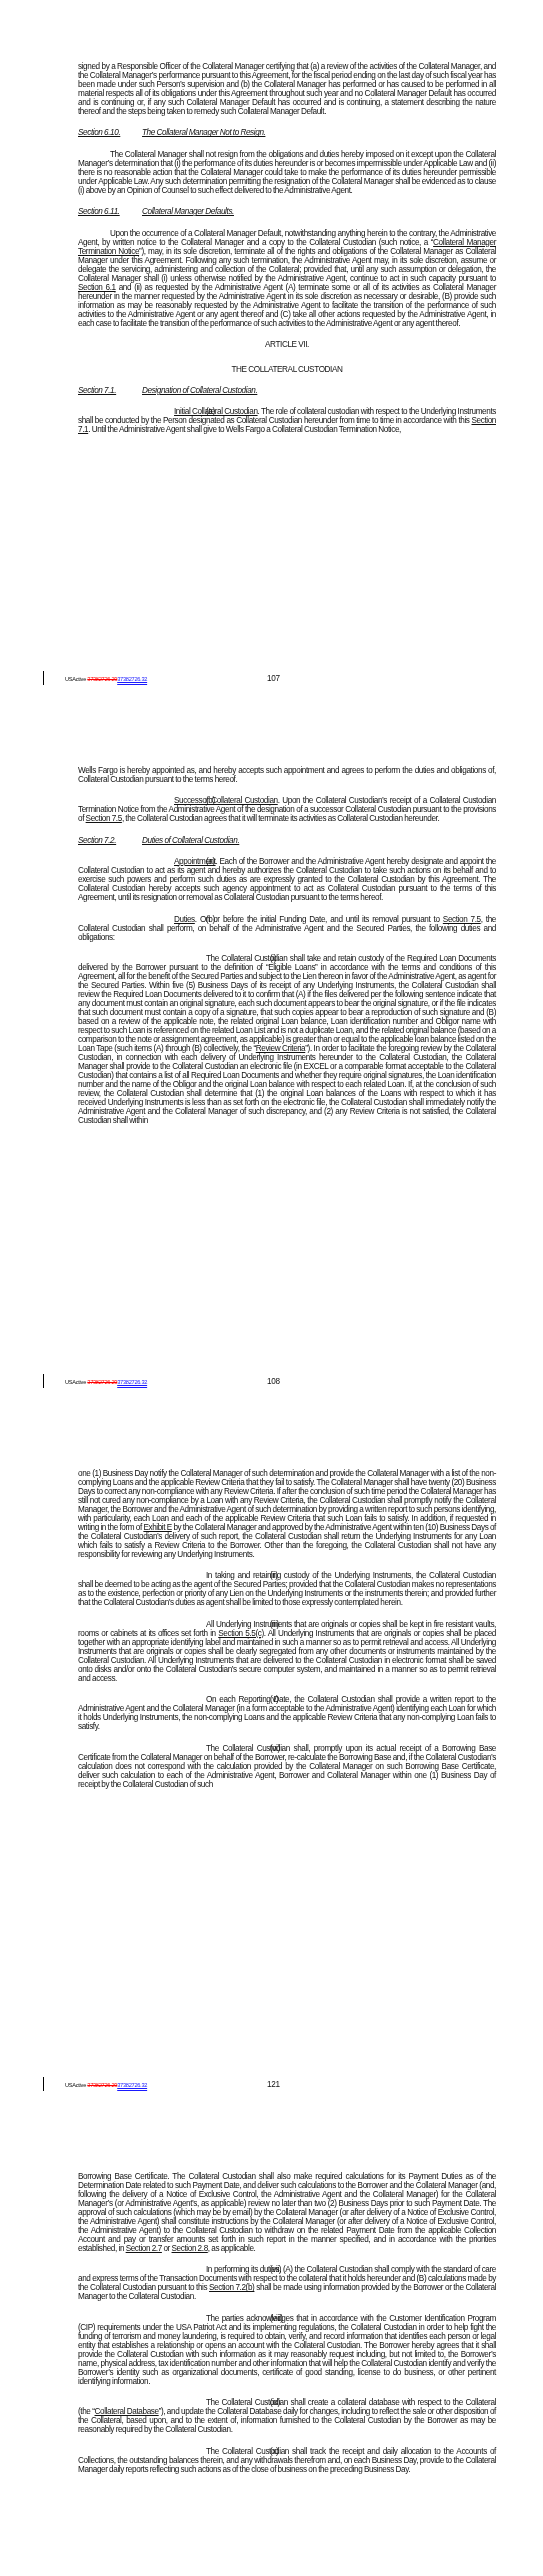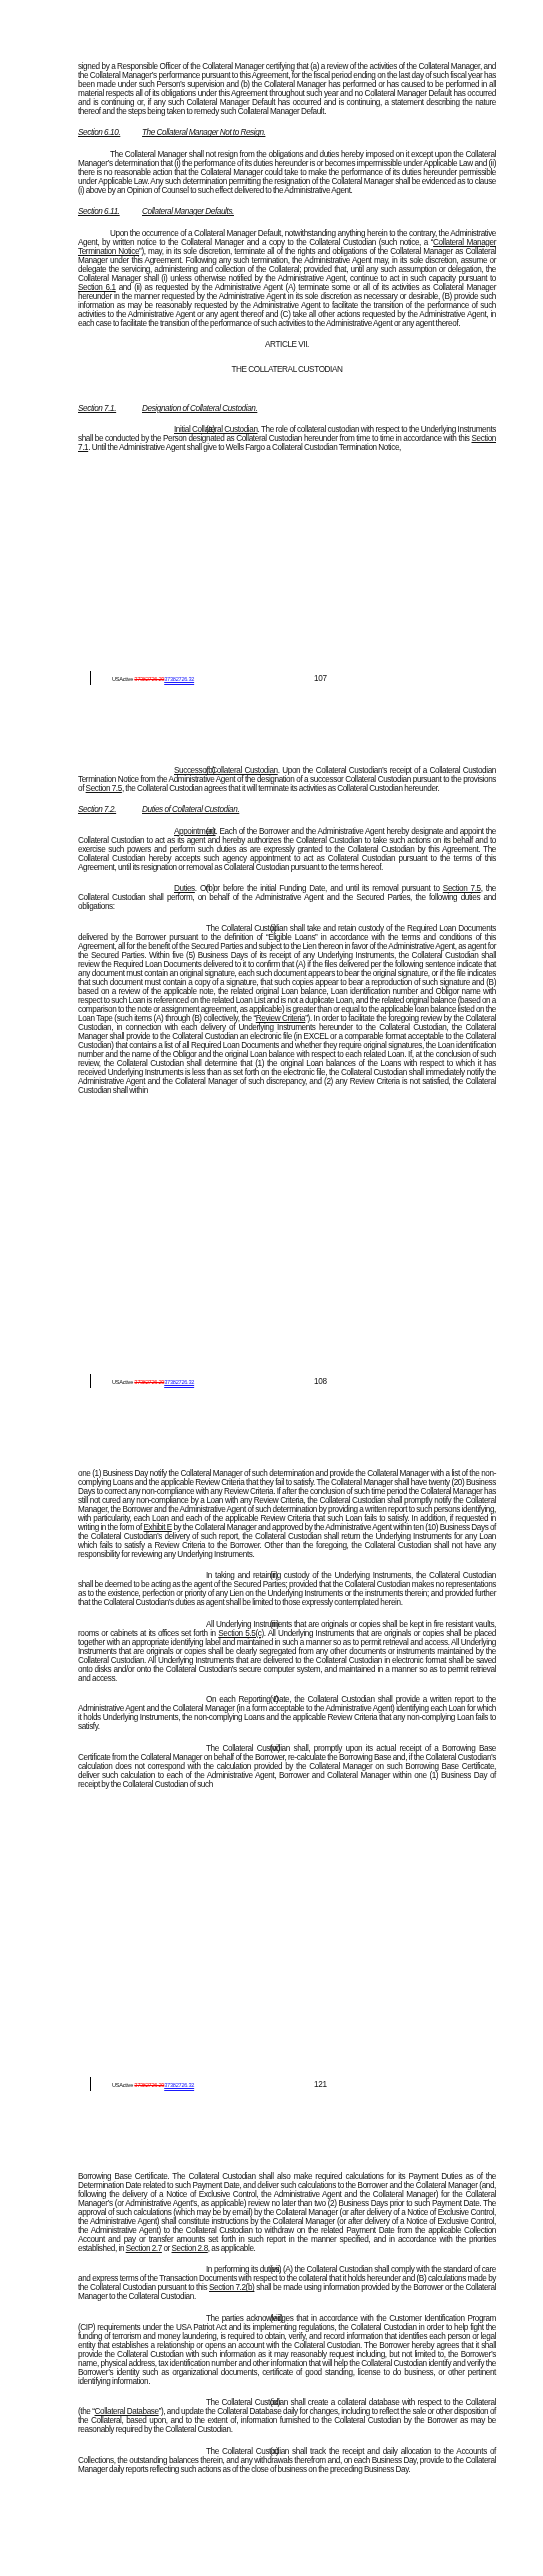--- a/index.html
+++ b/index.html
@@ -11,51 +11,52 @@
   .text p { margin:0 0 12.4px 0; text-align:justify; }
   .text p.ind1 { text-indent:32px; }
   .text p.ind2 { text-indent:64px; }
   .text p.ind3 { text-indent:96px; }
   .tab { display:inline-block; }
   .tab-a { width:32px; }
   .u { text-decoration:underline; text-underline-offset:1px; }
   .sec-head { margin:0 0 12.4px 32px; text-align:left;font-style:italic; }
   .sec-head .secnum { display:inline-block; min-width:64px; }
   .center { text-align:center !important; }
-  .footer { position:absolute; left:0; width:464px; height:12.4px;margin-left:47px; }
+  .footer { position:absolute; left:0; width:464px; height:12.4px; }
   .footer .bar { position:absolute; left:43px; top:-3.1px; width:0.5px; height:14.4px; background:#000; }
   .footer .docid { position:absolute; left:65px; top:2.1px; font-size:5.7px; letter-spacing:-0.3px; color:#111; }
   .footer .old { color:#ff0000; text-decoration:line-through; }
   .footer .new { color:#1a1aff; text-decoration:underline; text-decoration-style:double; }
   .footer .pnum { position:absolute; left:267px; top:0; font-size:8.2px; letter-spacing:-0.3px; }
 </style>
 </head>
 <body>
 
 <div id="doc">
   <div class="page" style="top:0px;">
     <div class="text" style="top:62px;">
         <p><span>signed by a Responsible Officer of the Collateral Manager certifying that (a) a review of the activities of the Collateral Manager, and the Collateral Manager’s performance pursuant to this Agreement, for the fiscal period ending on the last day of such fiscal year has been made under such Person’s supervision and (b) the Collateral Manager has performed or has caused to be performed in all material respects all of its obligations under this Agreement throughout such year and no Collateral Manager Default has occurred and is continuing or, if any such Collateral Manager Default has occurred and is continuing, a statement describing the nature thereof and the steps being taken to remedy such Collateral Manager Default.</span></p>
         <p class="sec-head"><span class="secnum u">Section 6.10.</span><span class="u">The Collateral Manager Not to Resign.</span></p>
         <p class="ind1"><span>The Collateral Manager shall not resign from the obligations and duties hereby imposed on it except upon the Collateral Manager’s determination that (i) the performance of its duties hereunder is or becomes impermissible under Applicable Law and (ii) there is no reasonable action that the Collateral Manager could take to make the performance of its duties hereunder permissible under Applicable Law.  Any such determination permitting the resignation of the Collateral Manager shall be evidenced as to clause (i) above by an Opinion of Counsel to such effect delivered to the Administrative Agent.</span></p>
         <p class="sec-head"><span class="secnum u">Section 6.11.</span><span class="u">Collateral Manager Defaults.</span></p>
         <p class="ind1"><span>Upon the occurrence of a Collateral Manager Default, notwithstanding anything herein to the contrary, the Administrative Agent, by written notice to the Collateral Manager and a copy to the Collateral Custodian (such notice, a “</span><span class="u">Collateral Manager Termination Notice</span><span>”), may, in its sole discretion, terminate all of the rights and obligations of the Collateral Manager as Collateral Manager under this Agreement.  Following any such termination, the Administrative Agent may, in its sole discretion, assume or delegate the servicing, administering and collection of the Collateral; provided that, until any such assumption or delegation, the Collateral Manager shall (i) unless otherwise notified by the Administrative Agent, continue to act in such capacity pursuant to </span><span class="u">Section 6.1</span><span> and (ii) as requested by the Administrative Agent (A) terminate some or all of its activities as Collateral Manager hereunder in the manner requested by the Administrative Agent in its sole discretion as necessary or desirable, (B) provide such information as may be reasonably requested by the Administrative Agent to facilitate the transition of the performance of such activities to the Administrative Agent or any agent thereof and (C) take all other actions requested by the Administrative Agent, in each case to facilitate the transition of the performance of such activities to the Administrative Agent or any agent thereof.</span></p>
         <p class="center" style="margin-bottom: 16px;">ARTICLE VII.</p>
-        <p class="center" style="margin-bottom: 30px;">THE COLLATERAL CUSTODIAN</p>
+        <p class="center" style="margin-bottom: 12px;">THE COLLATERAL CUSTODIAN</p>
         <p class="sec-head"><span class="secnum u">Section 7.1.</span><span class="u">Designation of Collateral Custodian.</span></p>
         <p class="ind2"><span class="tab tab-a">(a)</span><span class="u">Initial Collateral Custodian</span><span>.  The role of collateral custodian with respect to the Underlying Instruments shall be conducted by the Person designated as Collateral Custodian hereunder from time to time in accordance with this </span><span class="u">Section 7.1</span><span>.  Until the Administrative Agent shall give to Wells Fargo a Collateral Custodian Termination Notice,</span></p>
       </div>
     <div class="footer" style="top:674px;">
       <span class="bar"></span>
       <span class="docid"><span>USActive </span><span class="old">37382726.29</span><span class="new">37382726.32</span></span>
       <span class="pnum">107</span>
     </div>
   </div>
   <div class="page" style="top:0px;">
     <div class="text" style="top:766px;">
+        <p><span>Wells Fargo is hereby appointed as, and hereby accepts such appointment and agrees to perform the duties and obligations of, Collateral Custodian pursuant to the terms hereof.</span></p>
         <p class="ind2"><span class="tab tab-a">(b)</span><span class="u">Successor Collateral Custodian</span><span>.  Upon the Collateral Custodian’s receipt of a Collateral Custodian Termination Notice from the Administrative Agent of the designation of a successor Collateral Custodian pursuant to the provisions of </span><span class="u">Section 7.5</span><span>, the Collateral Custodian agrees that it will terminate its activities as Collateral Custodian hereunder.</span></p>
         <p class="sec-head"><span class="secnum u">Section 7.2.</span><span class="u">Duties of Collateral Custodian.</span></p>
         <p class="ind2"><span class="tab tab-a">(a)</span><span class="u">Appointment</span><span>.  Each of the Borrower and the Administrative Agent hereby designate and appoint the Collateral Custodian to act as its agent and hereby authorizes the Collateral Custodian to take such actions on its behalf and to exercise such powers and perform such duties as are expressly granted to the Collateral Custodian by this Agreement.  The Collateral Custodian hereby accepts such agency appointment to act as Collateral Custodian pursuant to the terms of this Agreement, until its resignation or removal as Collateral Custodian pursuant to the terms hereof.</span></p>
         <p class="ind2"><span class="tab tab-a">(b)</span><span class="u">Duties</span><span>.  On or before the initial Funding Date, and until its removal pursuant to </span><span class="u">Section 7.5</span><span>, the Collateral Custodian shall perform, on behalf of the Administrative Agent and the Secured Parties, the following duties and obligations:</span></p>
         <p class="ind3"><span class="tab tab-a">(i)</span><span>The Collateral Custodian shall take and retain custody of the Required Loan Documents delivered by the Borrower pursuant to the definition of “Eligible Loans” in accordance with the terms and conditions of this Agreement, all for the benefit of the Secured Parties and subject to the Lien thereon in favor of the Administrative Agent, as agent for the Secured Parties. Within five (5) Business Days of its receipt of any Underlying Instruments, the Collateral Custodian shall review the Required Loan Documents delivered to it to confirm that (A) if the files delivered per the following sentence indicate that any document must contain an original signature, each such document appears to bear the original signature, or if the file indicates that such document must contain a copy of a signature, that such copies appear to bear a reproduction of such signature and (B) based on a review of the applicable note, the related original Loan balance, Loan identification number and Obligor name with respect to such Loan is referenced on the related Loan List and is not a duplicate Loan, and the related original balance (based on a comparison to the note or assignment agreement, as applicable) is greater than or equal to the applicable loan balance listed on the Loan Tape (such items (A) through (B) collectively, the “</span><span class="u">Review Criteria</span><span>”). In order to facilitate the foregoing review by the Collateral Custodian, in connection with each delivery of Underlying Instruments hereunder to the Collateral Custodian, the Collateral Manager shall provide to the Collateral Custodian an electronic file (in EXCEL or a comparable format acceptable to the Collateral Custodian) that contains a list of all Required Loan Documents and whether they require original signatures, the Loan identification number and the name of the Obligor and the original Loan balance with respect to each related Loan. If, at the conclusion of such review, the Collateral Custodian shall determine that (1) the original Loan balances of the Loans with respect to which it has received Underlying Instruments is less than as set forth on the electronic file, the Collateral Custodian shall immediately notify the Administrative Agent and the Collateral Manager of such discrepancy, and (2) any Review Criteria is not satisfied, the Collateral Custodian shall within</span></p>
       </div>
     <div class="footer" style="top:1377px;">
       <span class="bar"></span>
       <span class="docid"><span>USActive </span><span class="old">37382726.29</span><span class="new">37382726.32</span></span>
       <span class="pnum">108</span>

